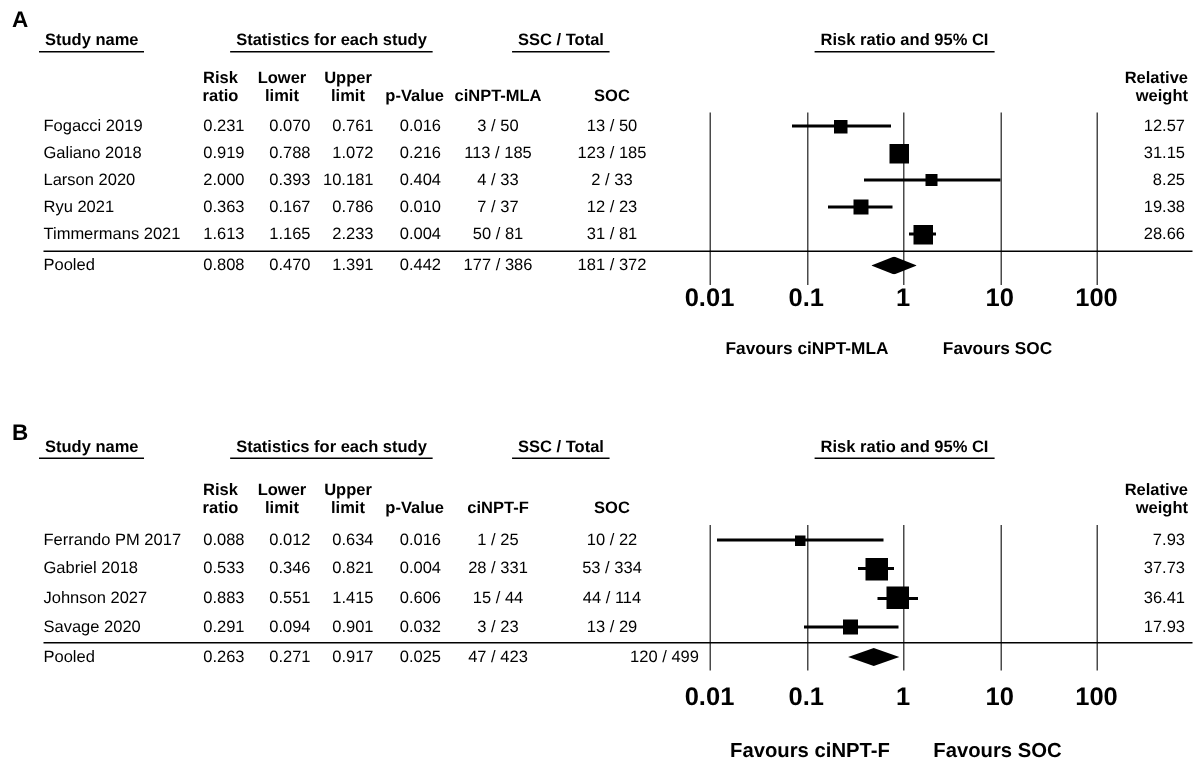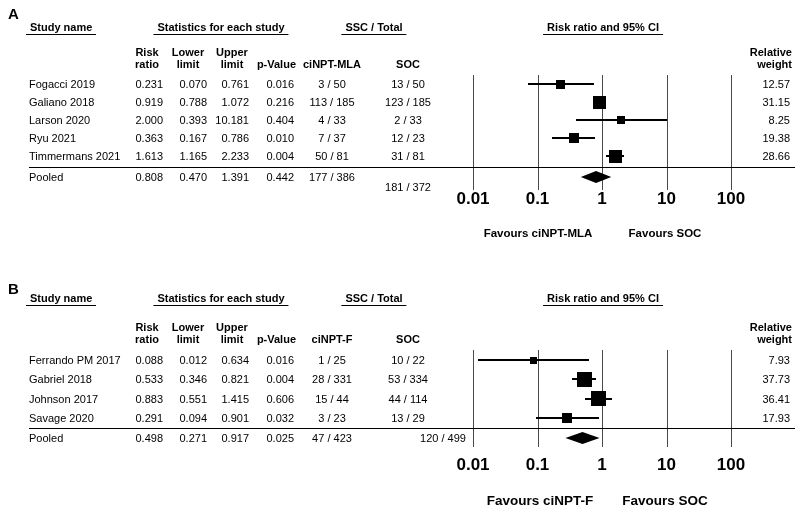--- a/index.html
+++ b/index.html
@@ -116,21 +116,21 @@
       <div class="abs cell" style="left: 408px; top: 156px; transform: translate(-50%, -50%);">31 / 81</div>
       <div class="abs cell" style="left: 790px; top: 156px; transform: translate(-100%, -50%);">28.66</div>
       <div class="ci" style="left: 606.278px; top: 155px; width: 18.2253px;"></div>
       <div class="sq" style="left: 608.892px; top: 149.5px; width: 13px; height: 13px;"></div>
       <div class="abs cell" style="left: 29px; top: 177px; transform: translateY(-50%);">Pooled</div>
       <div class="abs cell" style="left: 163px; top: 177px; transform: translate(-100%, -50%);">0.808</div>
       <div class="abs cell" style="left: 207px; top: 177px; transform: translate(-100%, -50%);">0.470</div>
       <div class="abs cell" style="left: 249px; top: 177px; transform: translate(-100%, -50%);">1.391</div>
       <div class="abs cell" style="left: 294px; top: 177px; transform: translate(-100%, -50%);">0.442</div>
       <div class="abs cell" style="left: 332px; top: 177px; transform: translate(-50%, -50%);">177 / 386</div>
-      <div class="abs cell" style="left: 408px; top: 187px; transform: translate(-50%, -50%);">181 / 372</div>
+      <div class="abs cell" style="left: 408px; top: 177px; transform: translate(-50%, -50%);">181 / 372</div>
       <div class="diamond" style="left: 580.85px; top: 171px; width: 30.3943px; height: 12px;"></div>
     </section>
 
   <section class="panel" id="panel1" style="top:272px;height:243px;">
     <span class="abs plabel" style="left:8px;top:8px;">B</span>
 
     <span class="abs h1 u" style="left:26px;top:27px;transform:translateY(-50%);">Study name</span>
     <span class="abs h1 u" style="left:221px;top:27px;transform:translate(-50%,-50%);">Statistics for each study</span>
     <span class="abs h1 u" style="left:374px;top:27px;transform:translate(-50%,-50%);">SSC / Total</span>
     <span class="abs h1 u" style="left:603px;top:27px;transform:translate(-50%,-50%);">Risk ratio and 95% CI</span>
@@ -181,42 +181,42 @@
       <div class="abs cell" style="left: 29px; top: 107.3px; transform: translateY(-50%);">Gabriel 2018</div>
       <div class="abs cell" style="left: 163px; top: 107.3px; transform: translate(-100%, -50%);">0.533</div>
       <div class="abs cell" style="left: 207px; top: 107.3px; transform: translate(-100%, -50%);">0.346</div>
       <div class="abs cell" style="left: 249px; top: 107.3px; transform: translate(-100%, -50%);">0.821</div>
       <div class="abs cell" style="left: 294px; top: 107.3px; transform: translate(-100%, -50%);">0.004</div>
       <div class="abs cell" style="left: 332px; top: 107.3px; transform: translate(-50%, -50%);">28 / 331</div>
       <div class="abs cell" style="left: 408px; top: 107.3px; transform: translate(-50%, -50%);">53 / 334</div>
       <div class="abs cell" style="left: 790px; top: 107.3px; transform: translate(-100%, -50%);">37.73</div>
       <div class="ci" style="left: 572.27px; top: 106.3px; width: 24.2047px;"></div>
       <div class="sq" style="left: 576.874px; top: 99.8px; width: 15px; height: 15px;"></div>
-      <div class="abs cell" style="left: 29px; top: 126.6px; transform: translateY(-50%);">Johnson 2017</div>
+      <div class="abs cell" style="left: 29px; top: 126.6px; transform: translateY(-50%);">Johnson 2027</div>
       <div class="abs cell" style="left: 163px; top: 126.6px; transform: translate(-100%, -50%);">0.883</div>
       <div class="abs cell" style="left: 207px; top: 126.6px; transform: translate(-100%, -50%);">0.551</div>
       <div class="abs cell" style="left: 249px; top: 126.6px; transform: translate(-100%, -50%);">1.415</div>
       <div class="abs cell" style="left: 294px; top: 126.6px; transform: translate(-100%, -50%);">0.606</div>
       <div class="abs cell" style="left: 332px; top: 126.6px; transform: translate(-50%, -50%);">15 / 44</div>
       <div class="abs cell" style="left: 408px; top: 126.6px; transform: translate(-50%, -50%);">44 / 114</div>
       <div class="abs cell" style="left: 790px; top: 126.6px; transform: translate(-100%, -50%);">36.41</div>
       <div class="ci" style="left: 585.304px; top: 125.6px; width: 26.4195px;"></div>
       <div class="sq" style="left: 591.014px; top: 119.1px; width: 15px; height: 15px;"></div>
       <div class="abs cell" style="left: 29px; top: 145.9px; transform: translateY(-50%);">Savage 2020</div>
       <div class="abs cell" style="left: 163px; top: 145.9px; transform: translate(-100%, -50%);">0.291</div>
       <div class="abs cell" style="left: 207px; top: 145.9px; transform: translate(-100%, -50%);">0.094</div>
       <div class="abs cell" style="left: 249px; top: 145.9px; transform: translate(-100%, -50%);">0.901</div>
       <div class="abs cell" style="left: 294px; top: 145.9px; transform: translate(-100%, -50%);">0.032</div>
       <div class="abs cell" style="left: 332px; top: 145.9px; transform: translate(-50%, -50%);">3 / 23</div>
       <div class="abs cell" style="left: 408px; top: 145.9px; transform: translate(-50%, -50%);">13 / 29</div>
       <div class="abs cell" style="left: 790px; top: 145.9px; transform: translate(-100%, -50%);">17.93</div>
       <div class="ci" style="left: 535.767px; top: 144.9px; width: 63.313px;"></div>
       <div class="sq" style="left: 562.421px; top: 140.9px; width: 10px; height: 10px;"></div>
       <div class="abs cell" style="left: 29px; top: 166px; transform: translateY(-50%);">Pooled</div>
-      <div class="abs cell" style="left: 163px; top: 166px; transform: translate(-100%, -50%);">0.498</div>
+      <div class="abs cell" style="left: 163px; top: 166px; transform: translate(-100%, -50%);">0.263</div>
       <div class="abs cell" style="left: 207px; top: 166px; transform: translate(-100%, -50%);">0.271</div>
       <div class="abs cell" style="left: 249px; top: 166px; transform: translate(-100%, -50%);">0.917</div>
       <div class="abs cell" style="left: 294px; top: 166px; transform: translate(-100%, -50%);">0.025</div>
       <div class="abs cell" style="left: 332px; top: 166px; transform: translate(-50%, -50%);">47 / 423</div>
       <div class="abs cell" style="left: 408px; top: 166px; transform: translate(-50%, -50%); margin-left: 35px;">120 / 499</div>
       <div class="diamond" style="left: 565.427px; top: 160px; width: 34.1463px; height: 12px;"></div>
     </section>
 
 </div>
 

